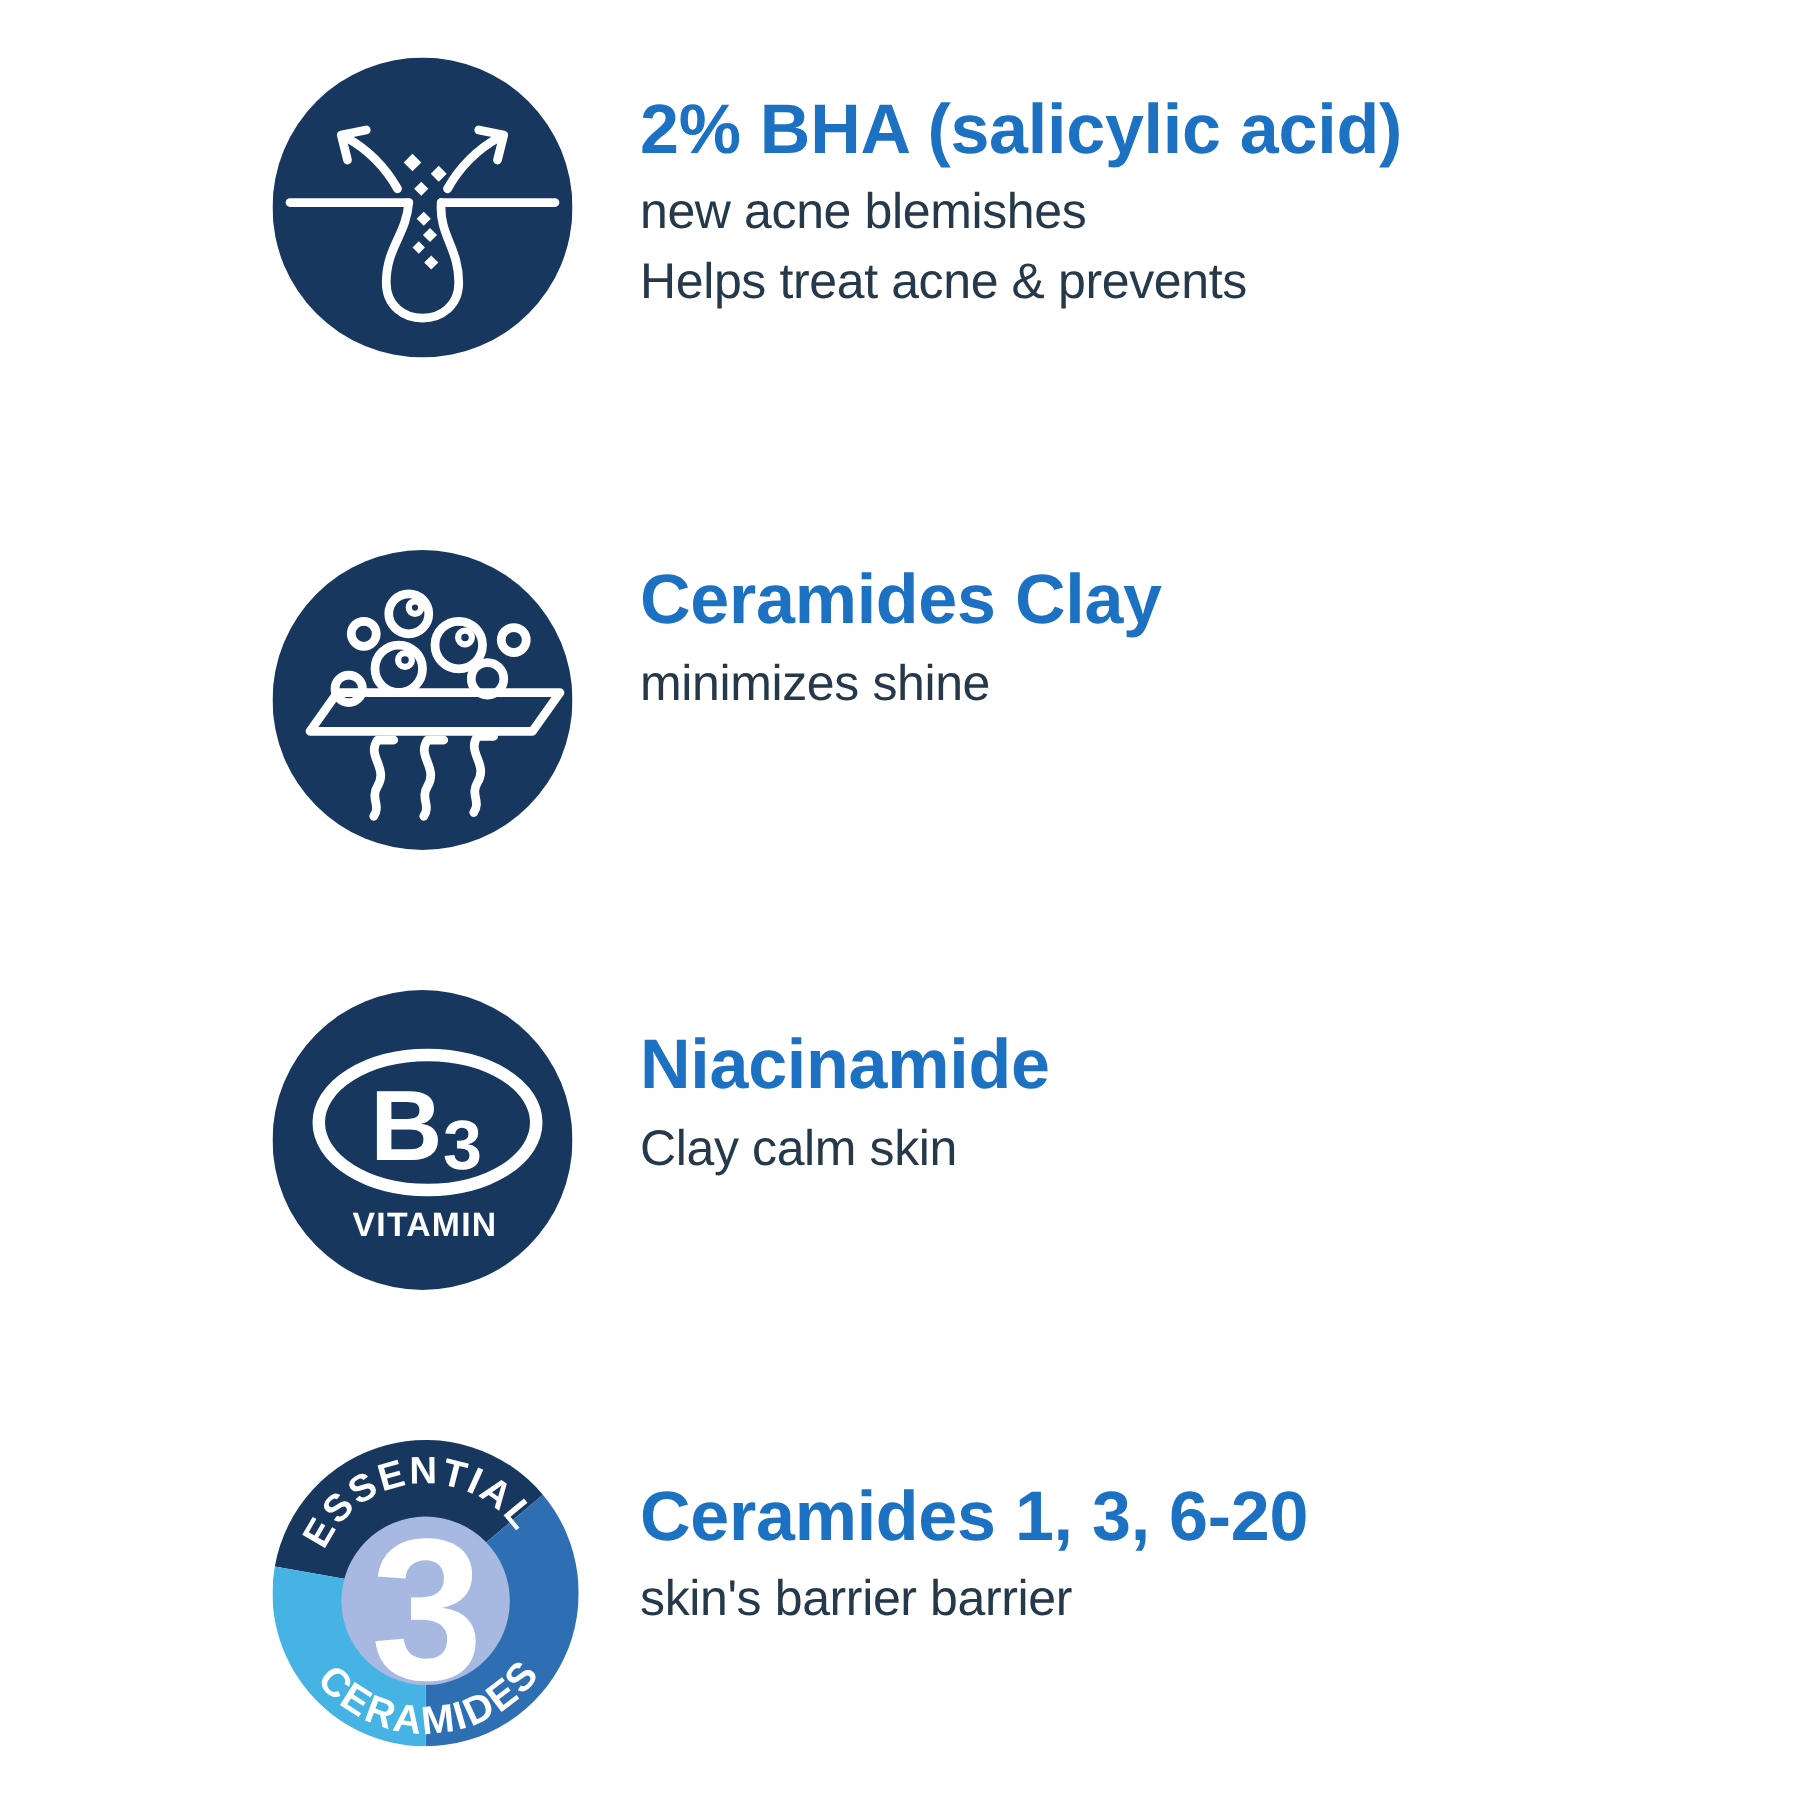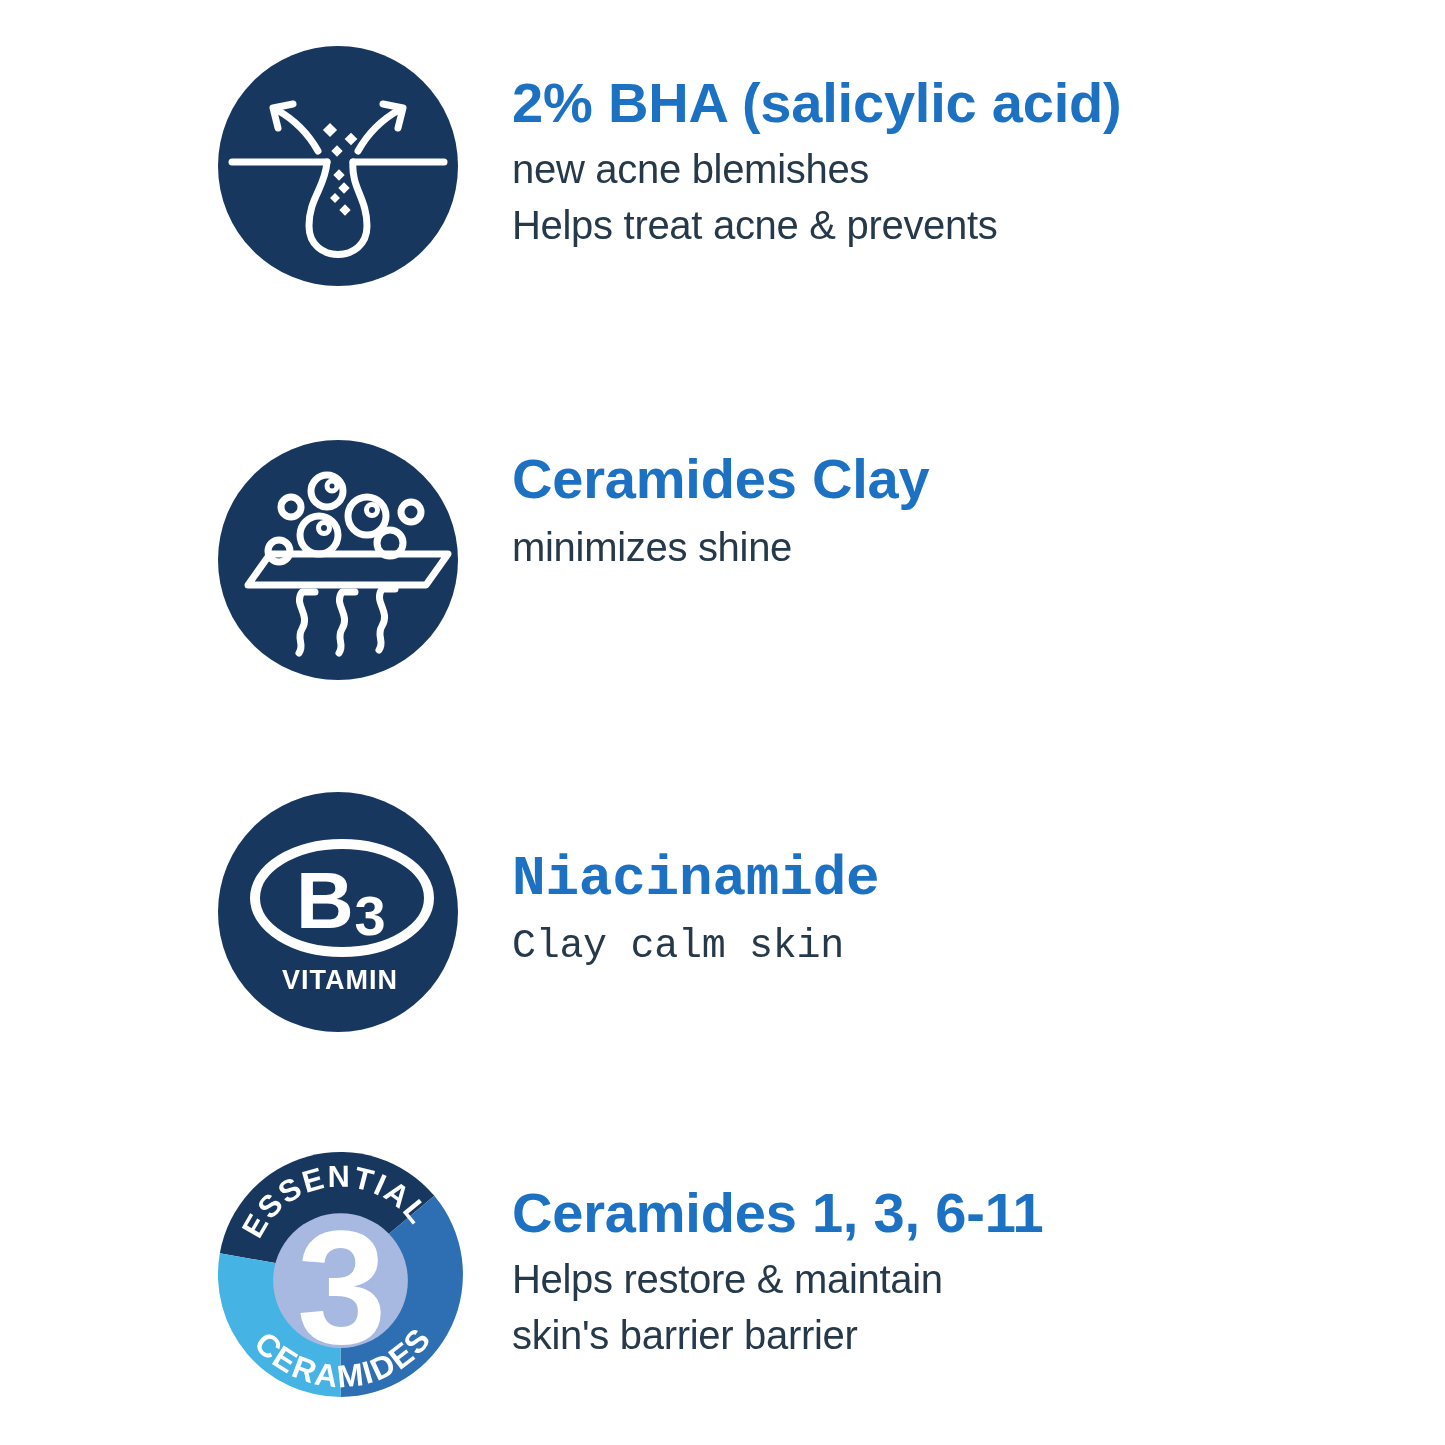--- a/index.html
+++ b/index.html
@@ -117,21 +117,21 @@
 
   <div class="icon-wrap" style="top:792px;">
     <svg viewBox="0 0 240 240" width="240" height="240">
       <circle class="nv" cx="120" cy="120" r="120"></circle>
       <ellipse class="wl-thick" cx="124" cy="106" rx="87" ry="54"></ellipse>
       <text class="b3-text" x="107" y="136" font-size="80" text-anchor="middle">B</text>
       <text class="b3-text" x="152" y="143" font-size="56" text-anchor="middle">3</text>
       <text class="b3-text" x="122" y="197" font-size="27" text-anchor="middle" letter-spacing="1">VITAMIN</text>
     </svg>
   </div>
-  <div class="text-block" style="top:852px;font-family:Liberation Mono, monospace;">
+  <div class="text-block" style="top:824px;">
     <h2 class="feature-title">Niacinamide</h2>
     <div class="feature-desc" style="margin-top:13px;">
       <div>Clay calm skin</div>
     </div>
   </div>
 
   <div class="icon-wrap" style="top:1152px;">
     <svg viewBox="0 0 240 240" width="245" height="245">
       <defs>
         <path id="arcTop" d="M42.1,83.6 A86,86 0 0 1 190.4,70.7" fill="none"></path>
@@ -146,20 +146,19 @@
       <text class="badge-num" x="121" y="187" font-size="158" text-anchor="middle">3</text>
       <text class="badge-arc-text" font-size="30">
         <textPath href="#arcTop" startOffset="50%" text-anchor="middle">ESSENTIAL</textPath>
       </text>
       <text class="badge-arc-text" font-size="31">
         <textPath href="#arcBottom" startOffset="50%" text-anchor="middle">CERAMIDES</textPath>
       </text>
     </svg>
   </div>
   <div class="text-block" style="top:1186px;">
-    <h2 class="feature-title">Ceramides 1, 3, 6-11</h2>
+    <h2 class="feature-title">Ceramides 1, 3, 6-20</h2>
     <div class="feature-desc" style="margin-top:11px;">
-      <div>Helps restore &amp; maintain</div>
       <div>skin's barrier barrier</div>
     </div>
   </div>
 
 </div>
 
 </body></html>

